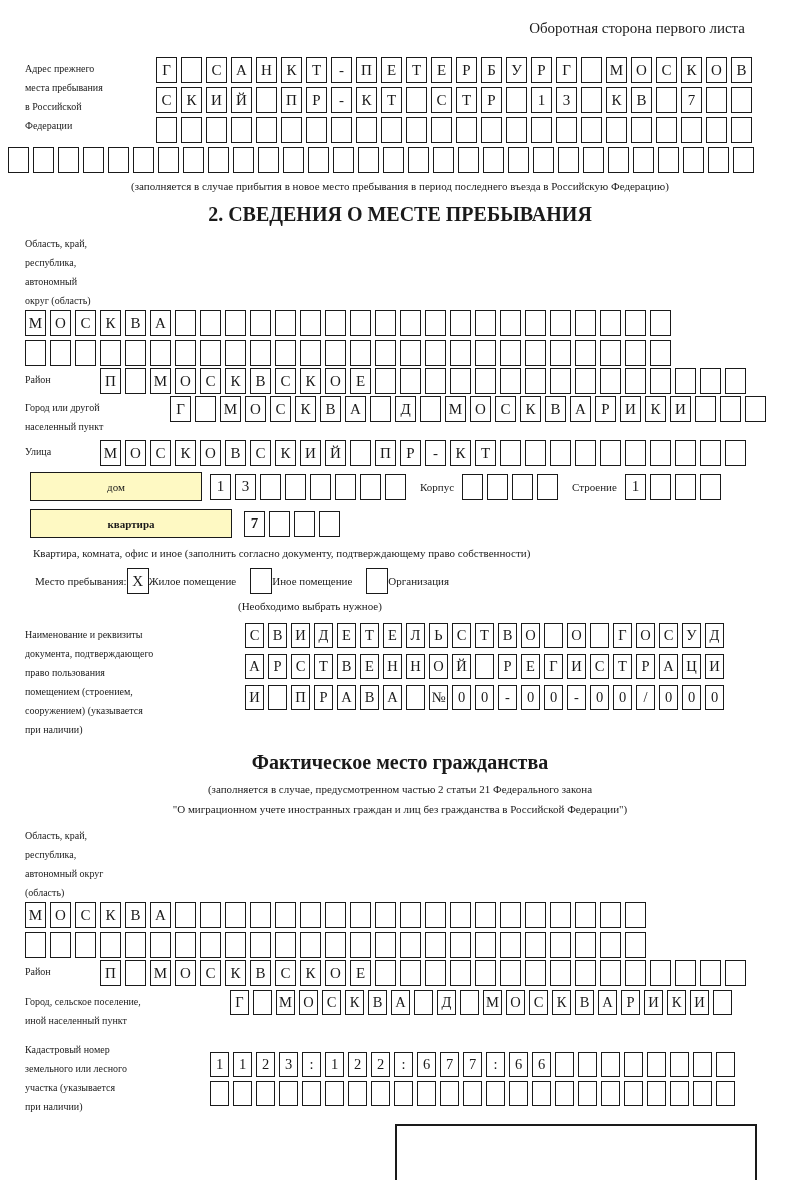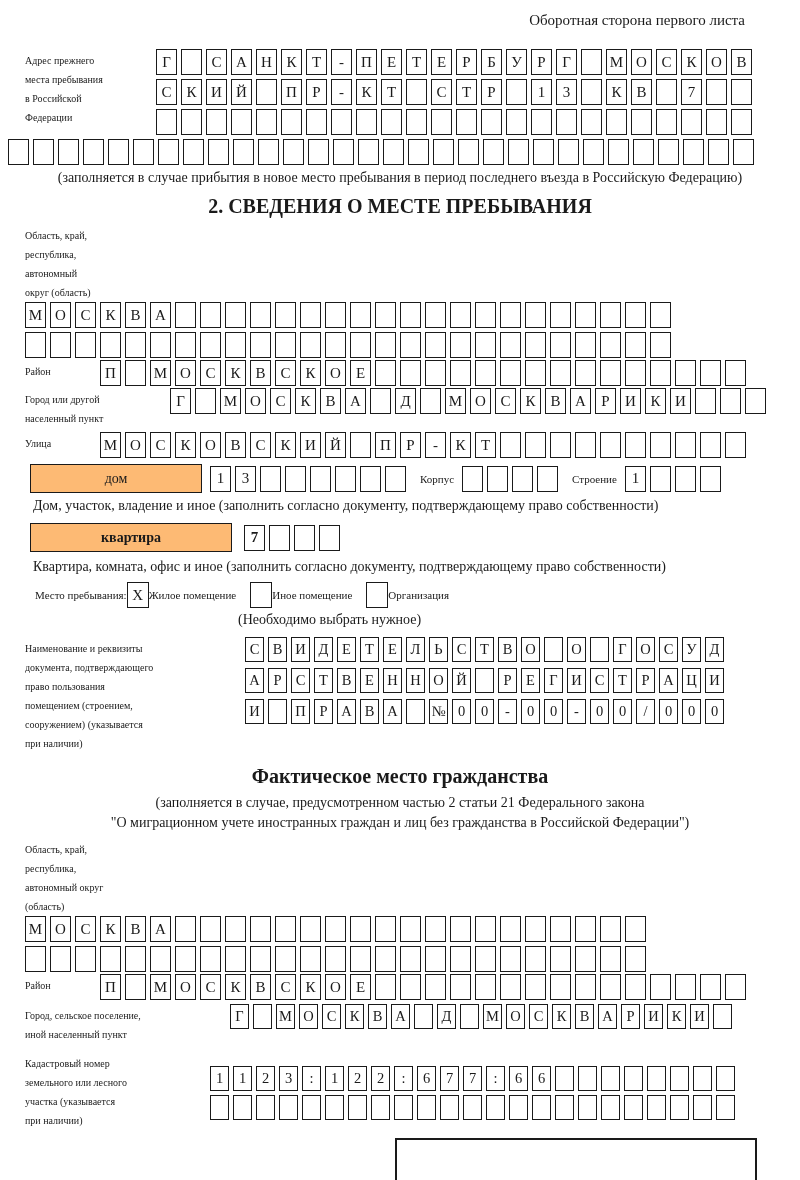--- a/index.html
+++ b/index.html
@@ -1,40 +1,40 @@
 <!DOCTYPE html>
 <html><head>
 <meta charset="utf-8">
 <style>
   html,body{margin:0;padding:0;background:#fff;}
   .page{
     position:relative;width:800px;height:1180px;box-sizing:border-box;
-    padding-top:12px;background:#ffffff;color:#1a1a1a;
+    padding-top:20px;background:#ffffff;color:#1a1a1a;
     font-family:"Liberation Serif","DejaVu Serif",serif;overflow:hidden;
   }
   .hdr{text-align:right;padding-right:55px;font-size:15px;}
   .title{text-align:center;font-weight:bold;font-size:20px;}
-  .note{font-size:14px;line-height:18px;}
+  .note{font-size:11px;line-height:18px;}
   .center{text-align:center;}
   .lnote{margin-left:33px;}
   .resnote{margin-left:238px;}
   .field{display:flex;margin-left:25px;}
   .field > .label{width:var(--lw,75px);flex-shrink:0;white-space:pre-line;
     font-size:10px;line-height:19px;padding-top:2px;}
   .rows{display:flex;flex-direction:column;gap:4px;}
   .rows.g6{gap:6px;}
   .boxrow{display:flex;gap:4px;}
   .cell{width:19px;height:24px;border:1.5px solid #1a1a1a;flex-shrink:0;
     display:flex;align-items:center;justify-content:center;
     font-size:15px;line-height:1;background:#fff;}
   .boxrow.small .cell{width:17px;height:23px;font-size:14.5px;}
   .boxrow.cb .cell{width:20px;height:24px;}
   .fullrow{margin:4px 0 0 8px;}
   .rect{border:1.5px solid #1a1a1a;height:27px;box-sizing:content-box;flex-shrink:0;
-    display:flex;align-items:center;justify-content:center;font-size:14px;background:#fdba74;}
+    display:flex;align-items:center;justify-content:center;font-size:11px;background:#fef9c3;}
   .rect-dom{width:170px;}
   .rect-kv{width:200px;}
   .domrow{display:flex;align-items:center;gap:8px;margin-left:30px;margin-top:6px;}
   .domrow .gapL{margin-left:6px;}
   .kvrow{display:flex;align-items:center;gap:12px;margin-left:30px;margin-top:8px;font-weight:bold;}
   .resrow{display:flex;align-items:center;gap:0;margin-left:35px;margin-top:6px;}
   .ilabel{font-size:11px;white-space:nowrap;}
   .opt{margin-right:14px;text-align:right;}
   .kpad{padding-top:14px;}
   .stamp{margin-left:395px;margin-top:8px;width:375px;}
@@ -351,21 +351,20 @@
         <span class="cell"></span>
       </div>
     <span class="ilabel gapL">Строение</span>
     <div class="boxrow">
         <span class="cell">1</span>
         <span class="cell"></span>
         <span class="cell"></span>
         <span class="cell"></span>
       </div>
   </div>
-  <div class="note lnote mt4">Дом, участок, владение и иное (заполнить согласно документу, подтверждающему право собственности)</div>
 
   <div class="kvrow">
     <div class="rect rect-kv">квартира</div>
     <div class="boxrow">
         <span class="cell">7</span>
         <span class="cell"></span>
         <span class="cell"></span>
         <span class="cell"></span>
       </div>
   </div>

